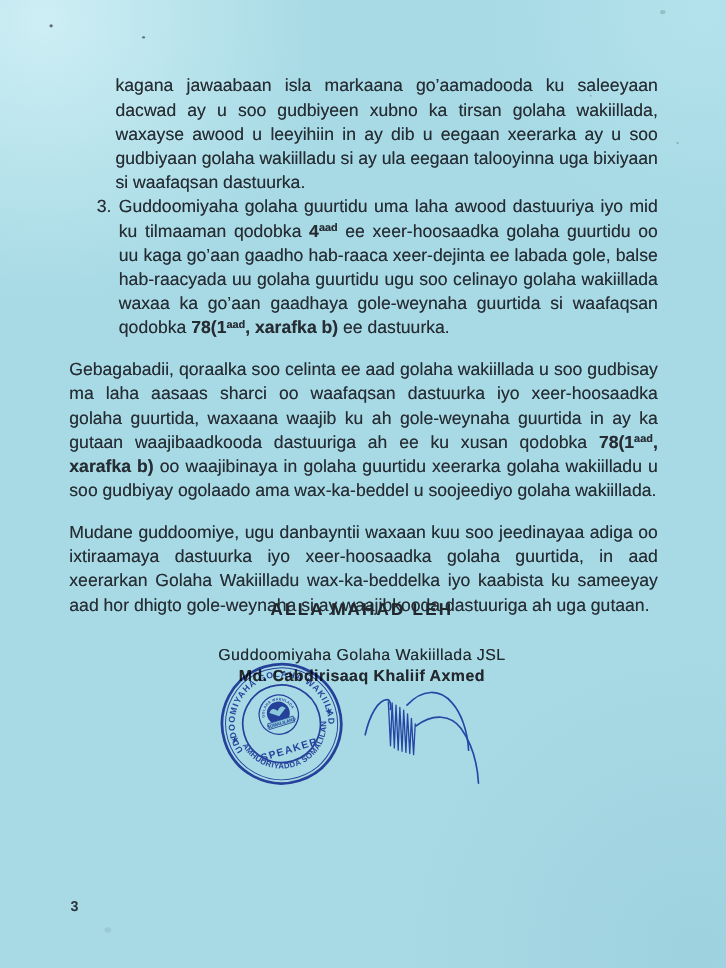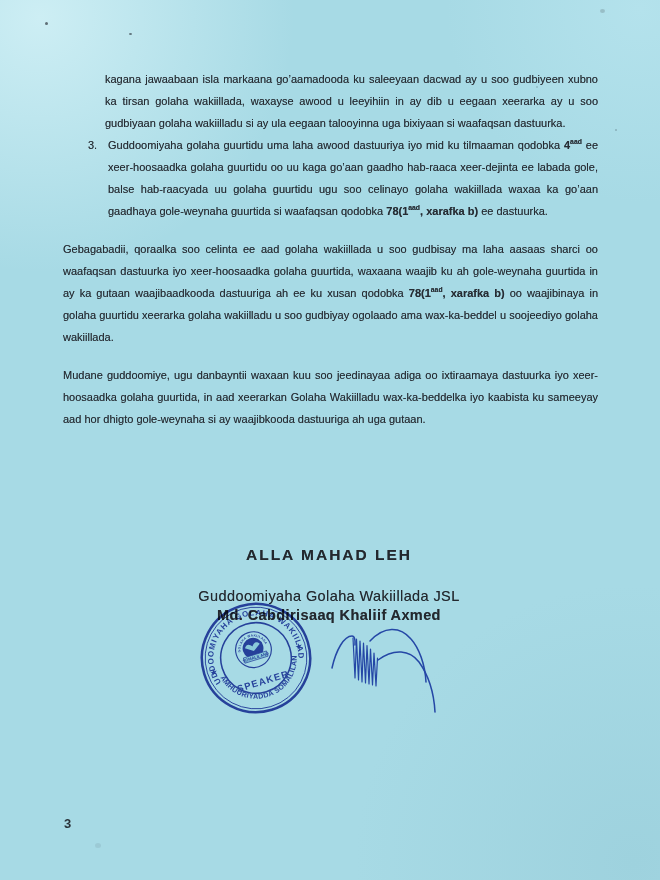--- a/index.html
+++ b/index.html
@@ -10,21 +10,21 @@
     background:
       radial-gradient(circle at 6% 2%, #cdeef4 0%, rgba(205,238,244,0) 24%),
       radial-gradient(circle at 97% 1%, #b4e2ec 0%, rgba(180,226,236,0) 18%),
       radial-gradient(circle at 96% 98%, #9ed2de 0%, rgba(158,210,222,0) 26%),
       #a7dae5;
     font-family:"Liberation Sans","DejaVu Sans",sans-serif;
     color:#262c33;
   }
   .content{
     position:absolute;left:63px;right:62px;top:68px;
-    font-size:11px;line-height:22px;
+    font-size:16px;line-height:22px;
     text-shadow:0 0 .45px rgba(38,44,51,.55);
   }
   .para{margin:0;text-align:justify;}
   .para.cont{margin-left:42px;}
   .list-item{display:flex;margin-left:25px;}
   .list-item .marker{flex:0 0 20px;}
   .para.blk{margin-top:16px;}
   .b{font-weight:700;}
   sup{font-size:.62em;line-height:0;vertical-align:5px;}
   .closing{

